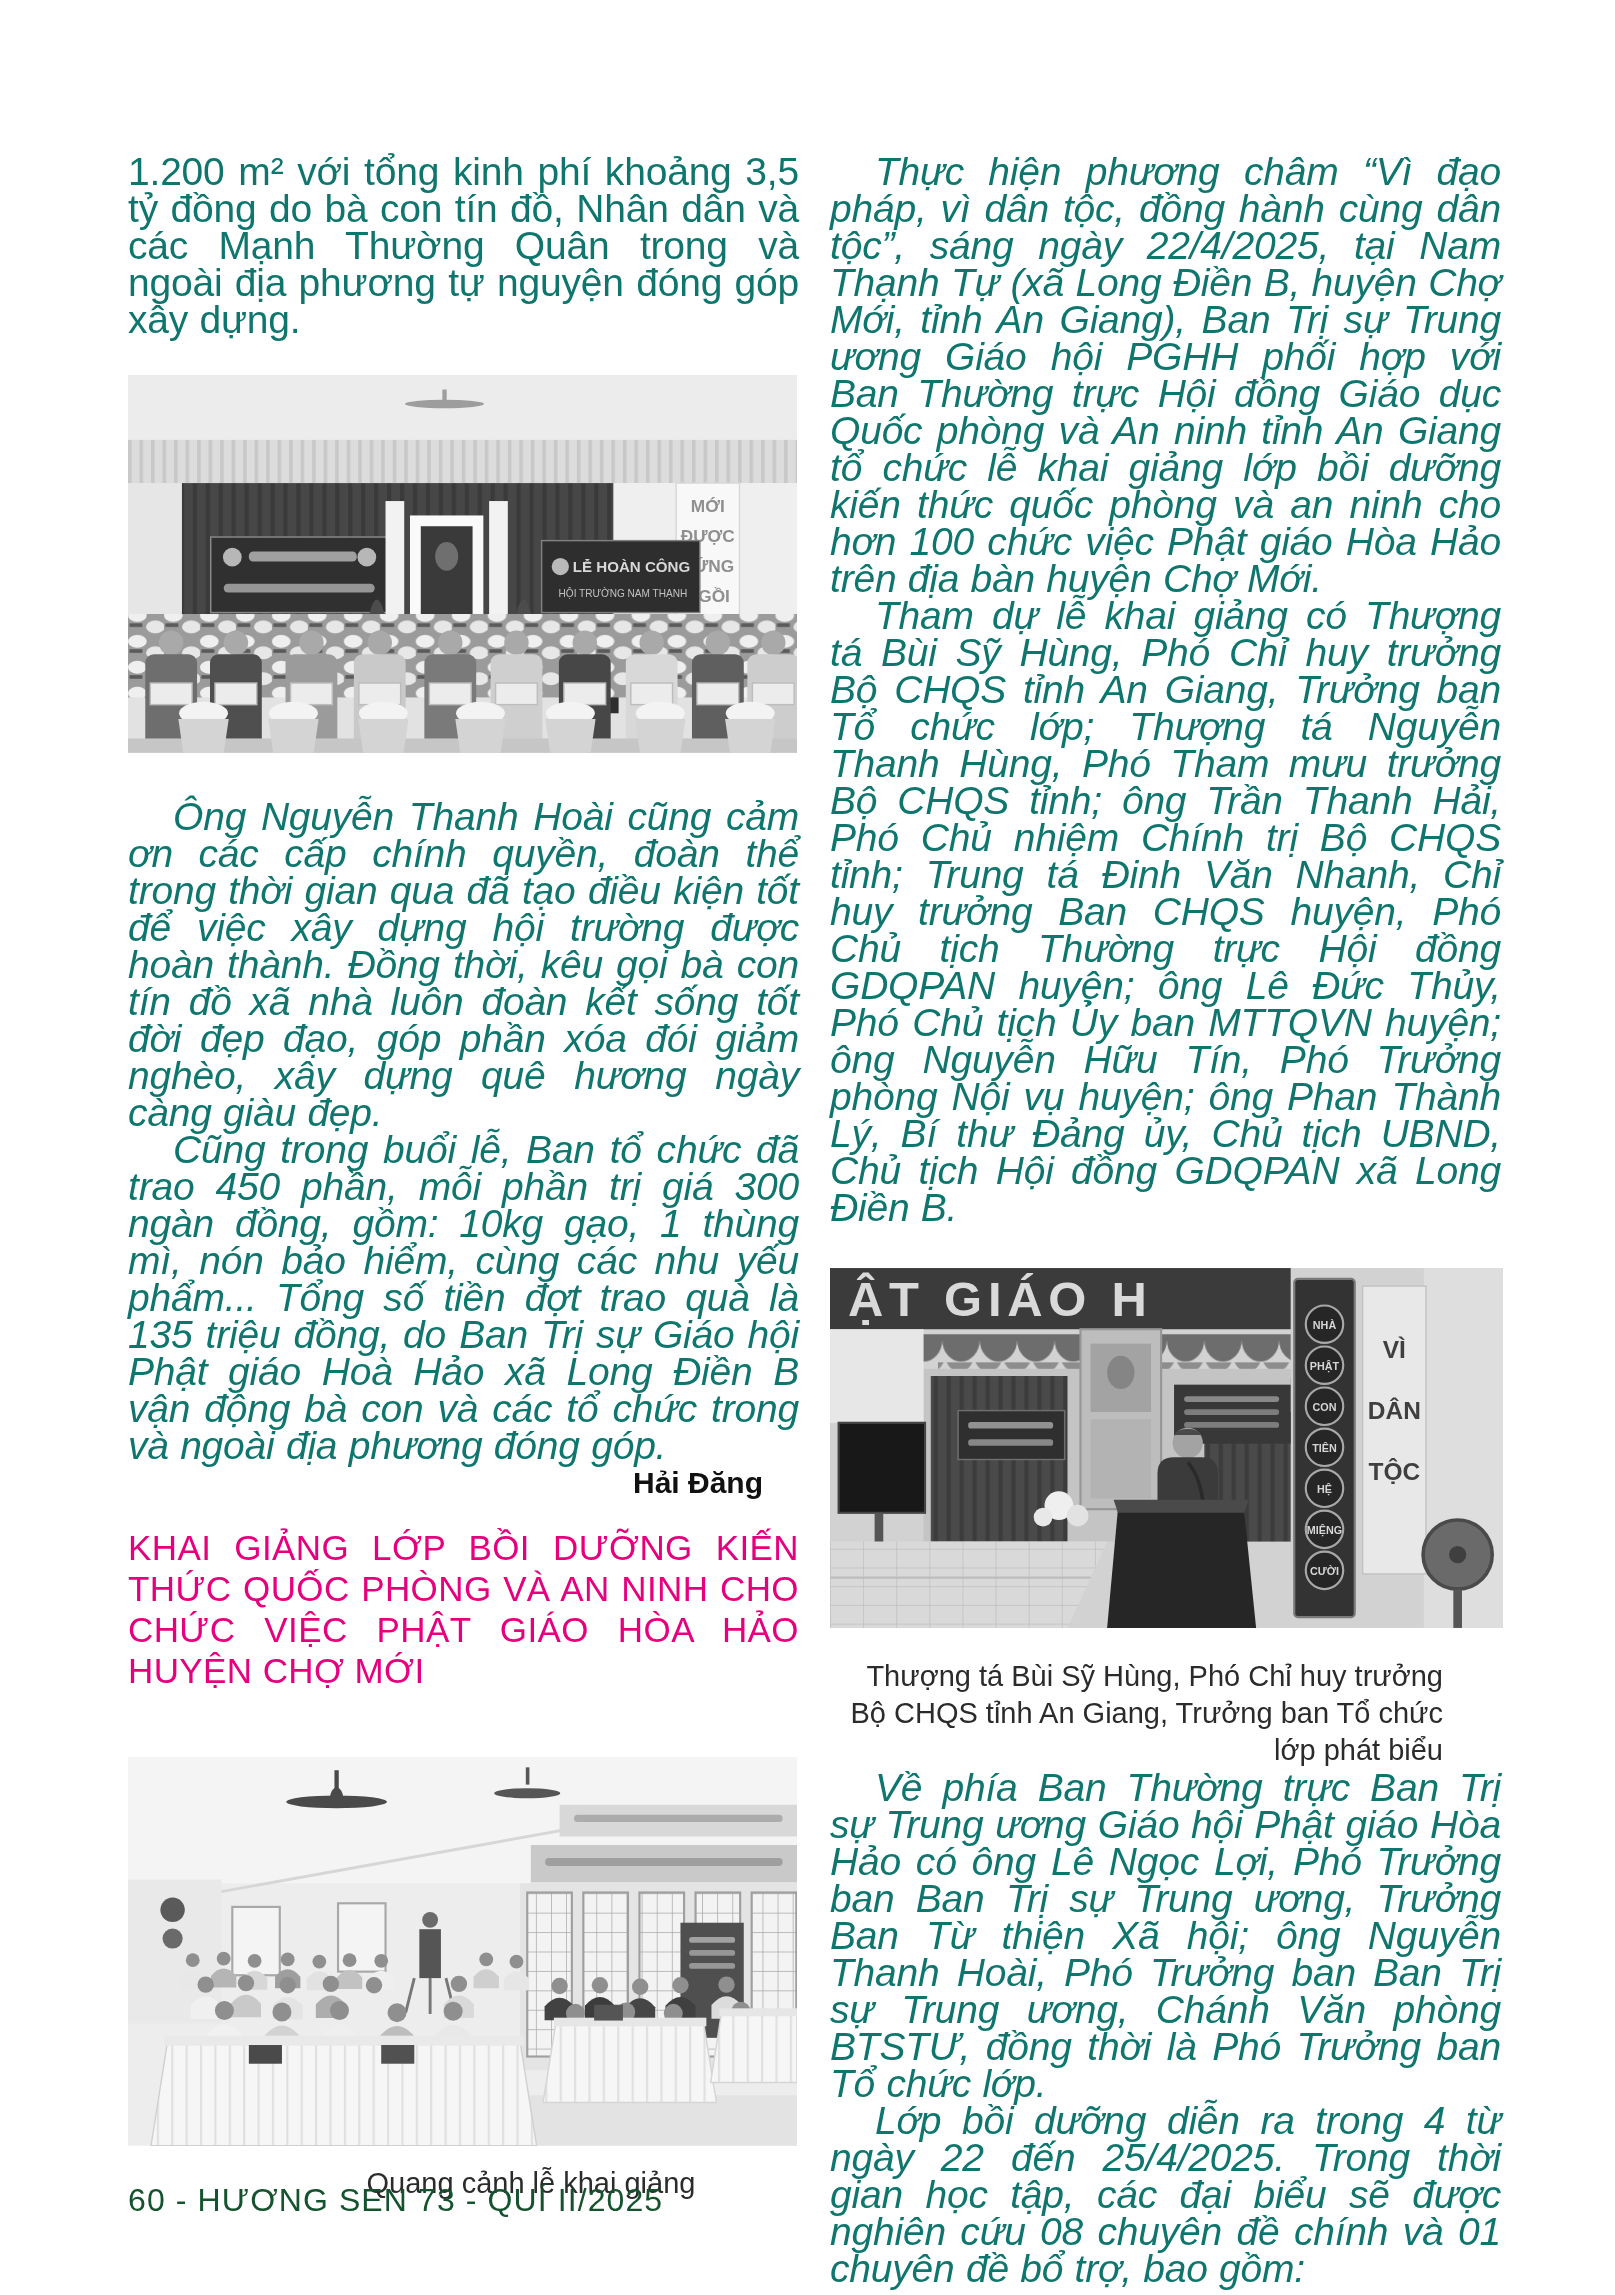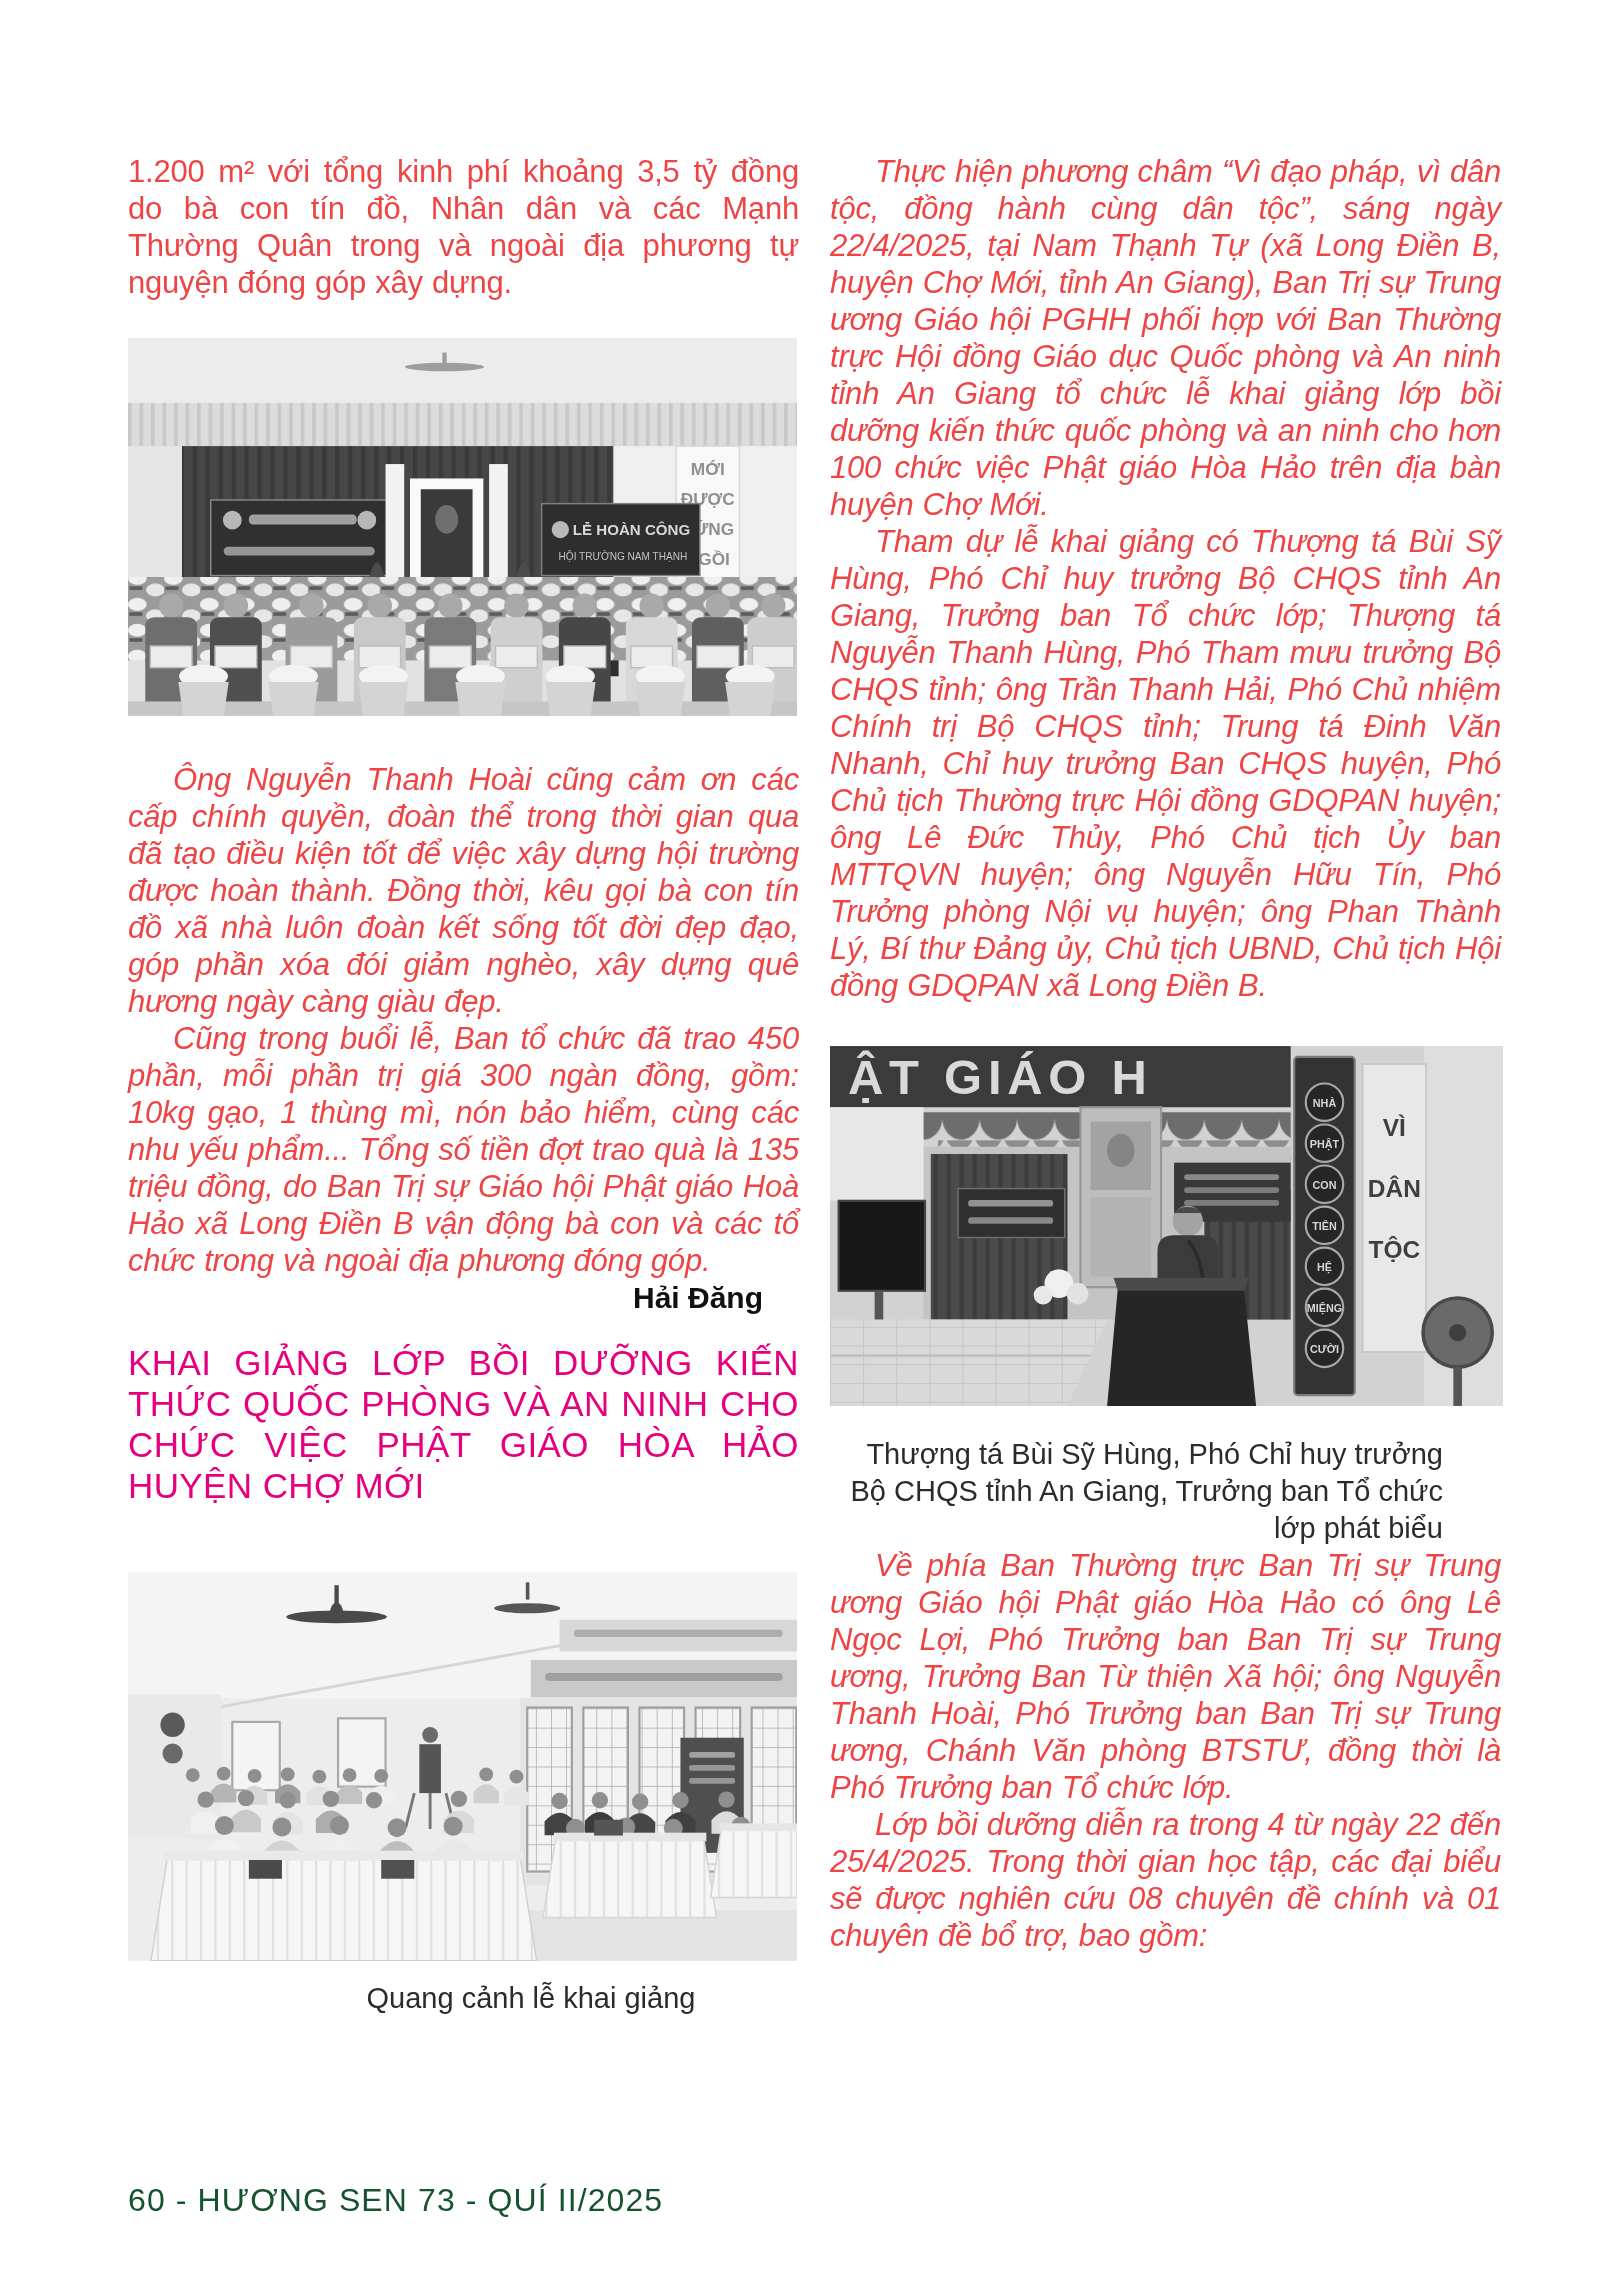--- a/index.html
+++ b/index.html
@@ -1,22 +1,22 @@
 <!DOCTYPE html>
 <html lang="vi" style="font-size:11.5px"><head>
 <meta charset="utf-8">
 <style>
   html,body{margin:0;padding:0;}
   body{width:1616px;height:2295px;background:#ffffff;position:relative;overflow:hidden;
        font-family:"Liberation Sans",sans-serif;color:#1d1d1d;}
   .col{position:absolute;top:153px;width:671px;}
   .col-left{left:128px;}
   .col-right{left:830px;}
-  p.body-text{margin:0;font-size:31px;line-height:37px;text-align:justify;
-              letter-spacing:-0.2px;word-spacing:0.7px;color:#ef4444;}
+  p.body-text{margin:0;font-size:39px;line-height:37px;text-align:justify;
+              letter-spacing:-0.2px;word-spacing:0.7px;color:#0f766e;}
   p.indent{text-indent:45px;font-style:italic;}
   p.author{margin:0;font-size:30px;line-height:37px;font-weight:bold;text-align:right;
            padding-right:36px;color:#111;}
   h2.headline{margin:26px 0 0 0;font-size:35px;line-height:41px;font-weight:normal;
               color:#e6007e;text-align:justify;letter-spacing:0.4px;}
   figure{margin:0;padding:0;}
   .fig1{margin:37px 12px 45px 0;width:557px;}
   .fig2{margin:42px 0 0 0;width:613px;}
   .fig3{margin:66px 0 0 0;width:806px;}
   figcaption{font-size:29px;line-height:37px;color:#2b2b2b;}

